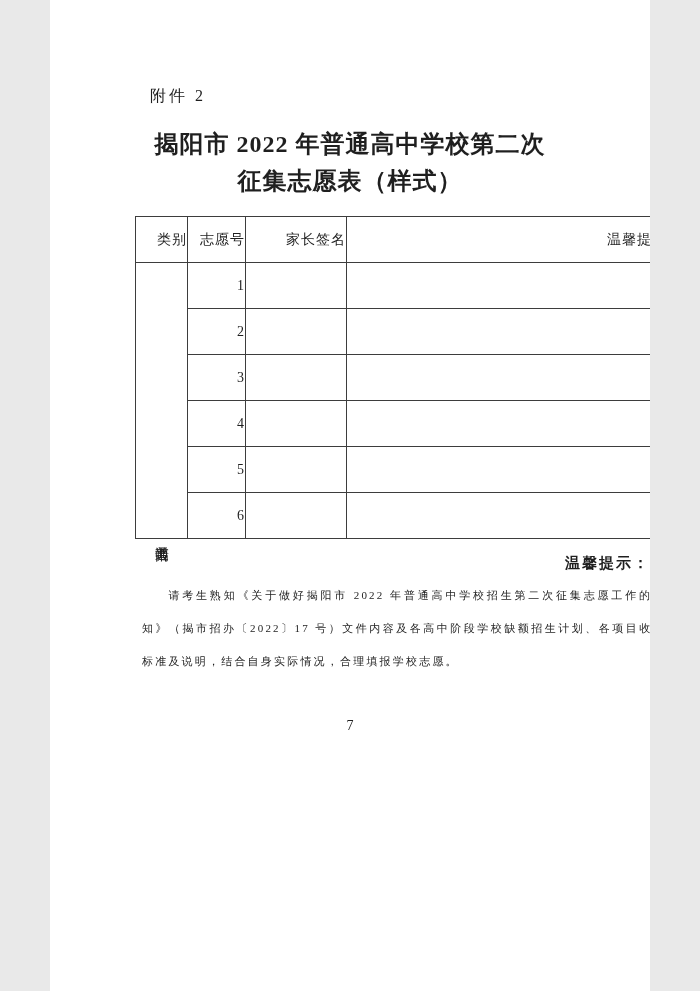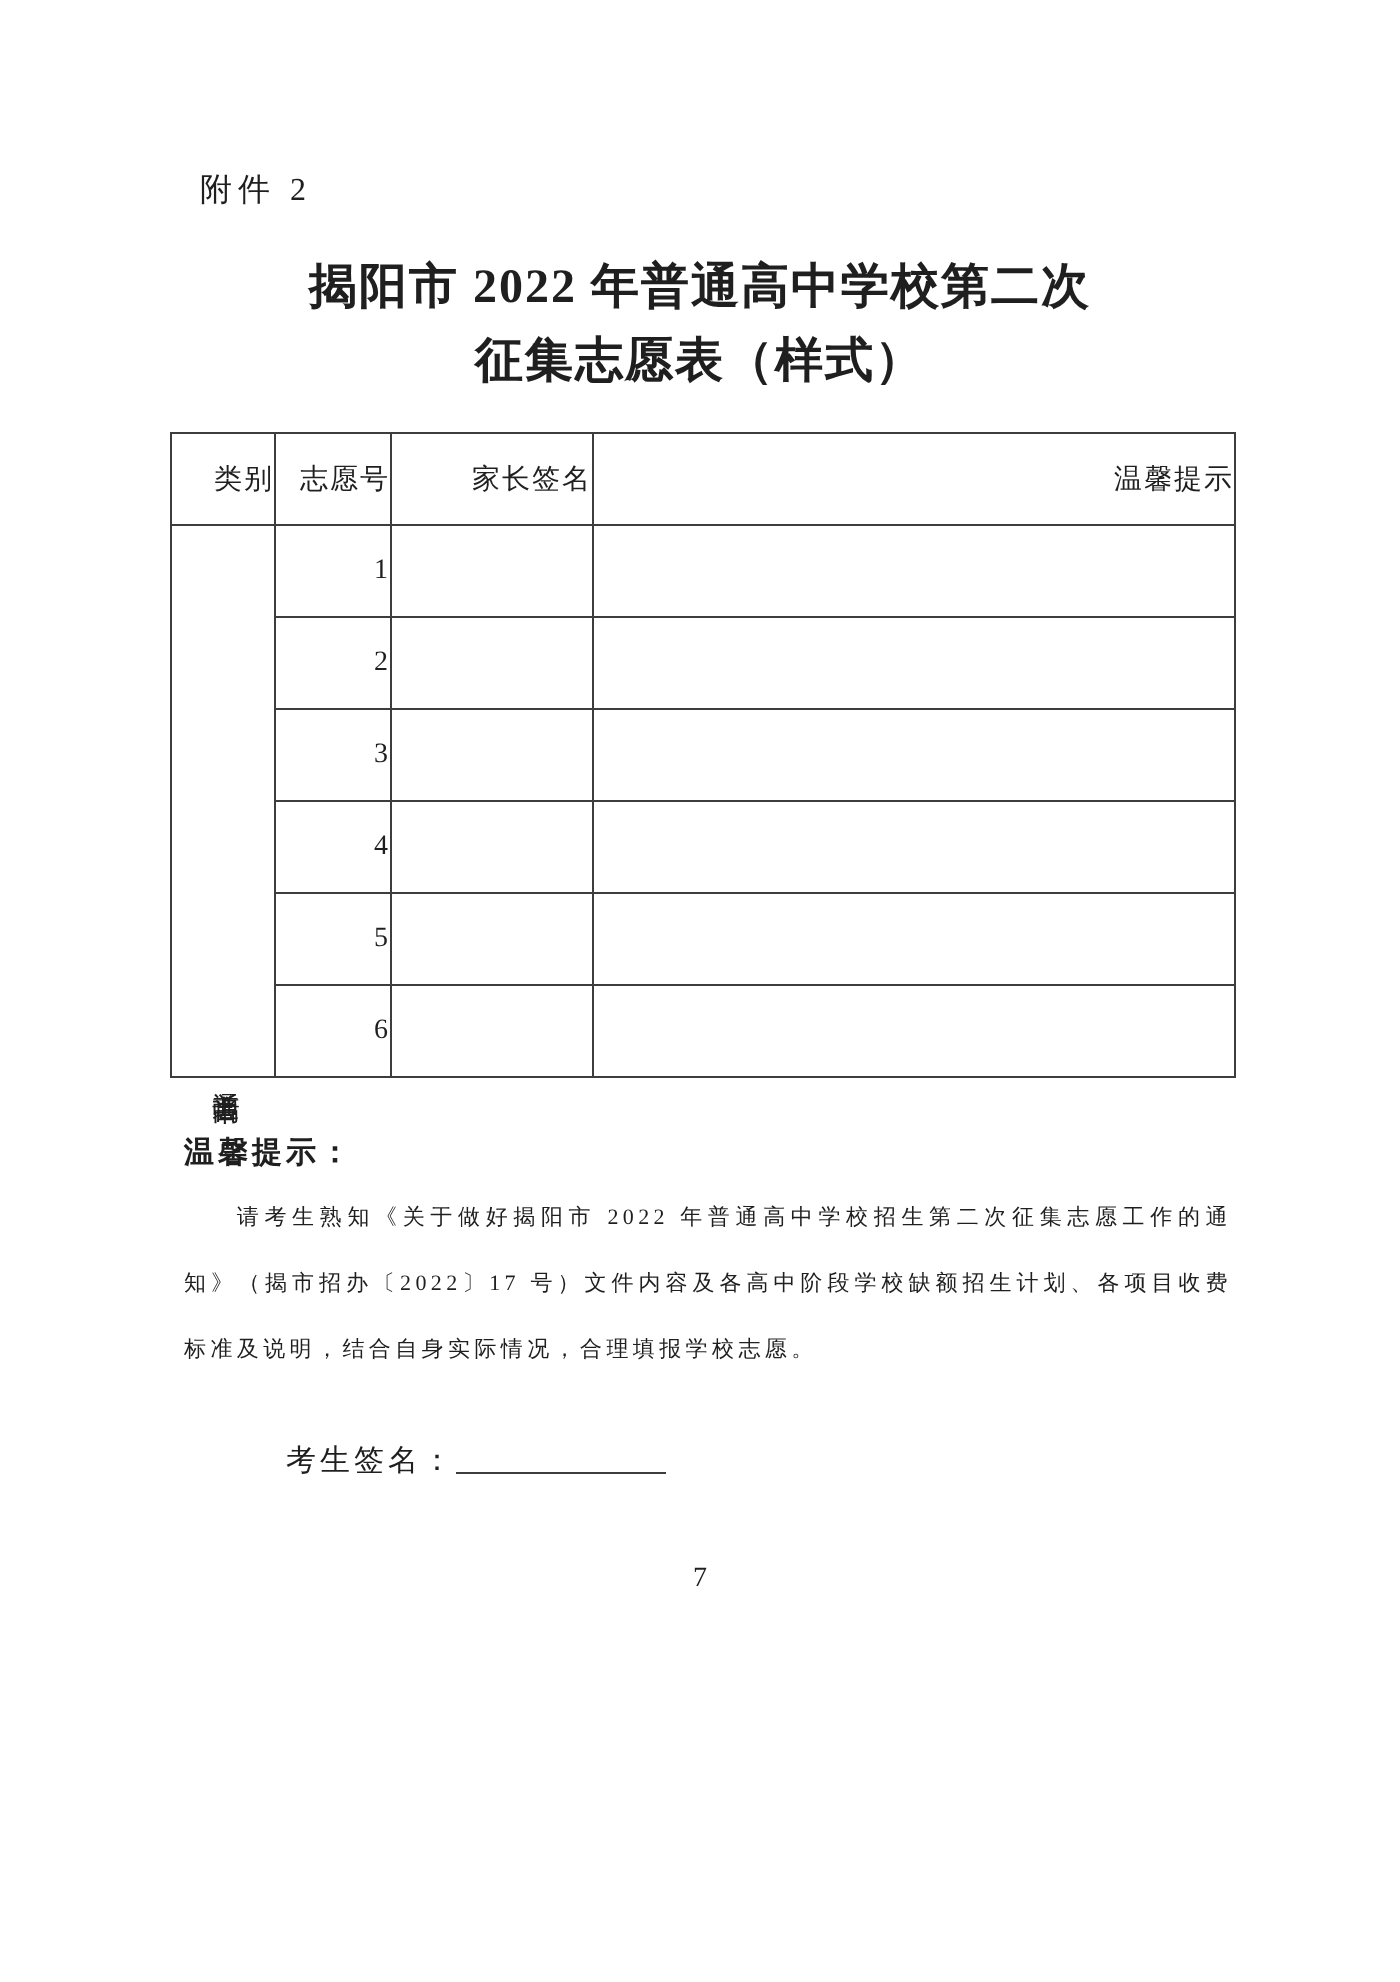--- a/index.html
+++ b/index.html
@@ -3,21 +3,21 @@
 <meta charset="utf-8">
 <style>
   * { margin: 0; padding: 0; box-sizing: border-box; }
   html, body { background: #e9e9e9; }
   body {
     font-family: "Liberation Serif", "DejaVu Serif", serif;
     -webkit-font-smoothing: antialiased;
   }
   .page {
     position: relative;
-    width: 700px;
+    width: 600px;
     height: 991px;
     margin: 0 auto;
     background: #ffffff;
     color: #1f1f1f;
     overflow: hidden;
   }
   .attachment {
     margin: 86px 0 0 100px;
     font-size: 16px;
     letter-spacing: 3px;
@@ -65,25 +65,26 @@
   }
   .wish-table th { height: 46px; }
   .wish-table td { height: 46px; }
   .category-cell {
     writing-mode: vertical-rl;
     text-orientation: upright;
     letter-spacing: 1.6em;
     padding: 0;
   }
   .notice-heading {
-    margin: 28px 0 0 92px;
+    margin: 14px 0 0 92px;
     font-size: 15px;
     font-weight: bold;
     letter-spacing: 2px;
     line-height: 21px;
+    text-align: right;
   }
   .notice-body {
     margin: 5px 0 0 92px;
     width: 524px;
     font-size: 11px;
     letter-spacing: 2.2px;
     line-height: 33px;
     text-align: justify;
     text-indent: 2.4em;
   }
@@ -172,20 +173,17 @@
         <td></td>
       </tr>
     </tbody>
   </table>
 
   <div class="notice-heading">温馨提示：</div>
 
   <p class="notice-body">请考生熟知《关于做好揭阳市 2022 年普通高中学校招生第二次征集志愿工作的通知》（揭市招办〔2022〕17 号）文件内容及各高中阶段学校缺额招生计划、各项目收费标准及说明，结合自身实际情况，合理填报学校志愿。</p>
 
   <div class="signatures">
-    <div class="sig-row sig-row-first">
-      <span>考生签名：</span><span class="blank sig-blank"></span>
-    </div>
   </div>
 
   <div class="page-number">7</div>
 
 </div>
 
 </body></html>

